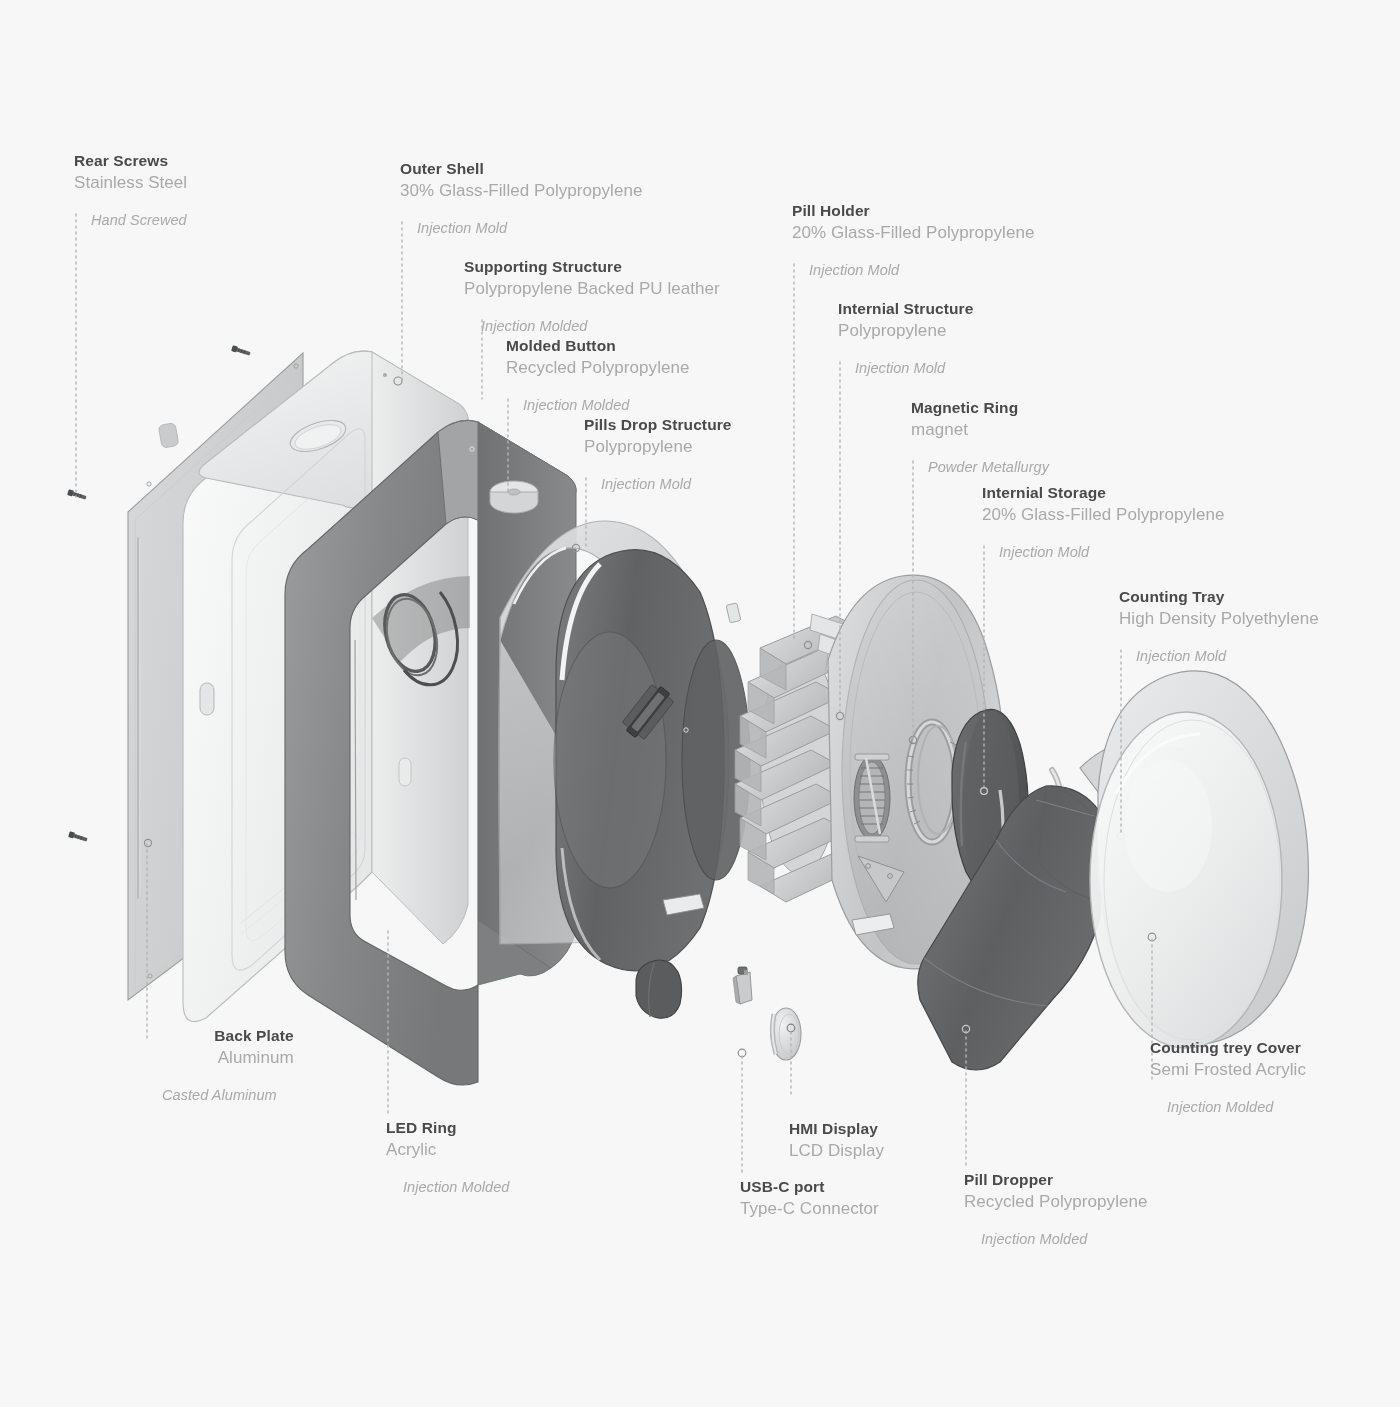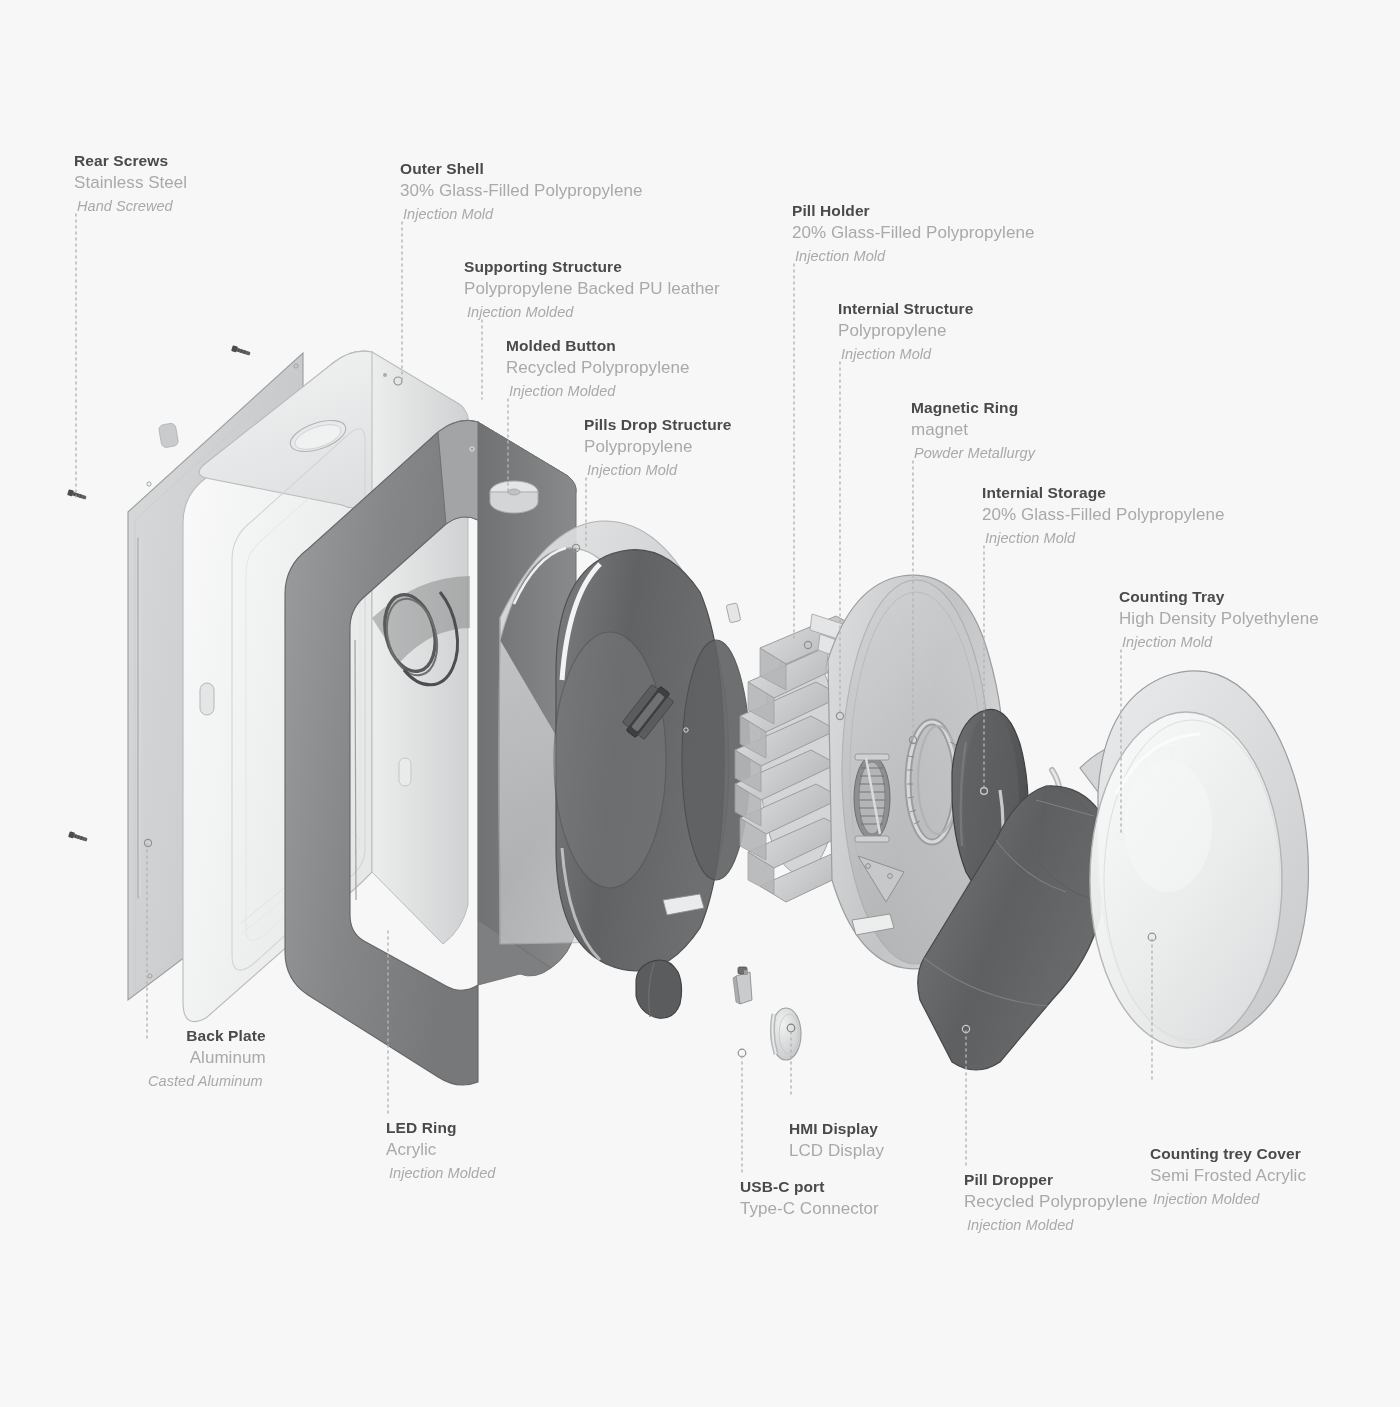--- a/index.html
+++ b/index.html
@@ -17,21 +17,21 @@
   .callout .ttl{
     font-size:15.5px;font-weight:700;color:#4a4a4a;letter-spacing:.1px;
     margin:0 0 1px 0;
   }
   .callout .mat{
     font-size:17px;font-weight:400;color:#a9a9a9;letter-spacing:.05px;
     margin:0 0 1px 0;
   }
   .callout .proc{
     font-size:14.5px;font-style:italic;font-weight:400;color:#a9a9a9;
-    letter-spacing:.05px;margin:3px;
+    letter-spacing:.05px;margin:17px;
   }
 </style>
 </head>
 <body style="background: rgb(247, 247, 247);">
 
 <div id="stage">
 
   <svg id="art" viewBox="0 0 1400 1407">
     <defs>
       <linearGradient id="gBack" x1="0" y1="0" x2="1" y2="0.5">
@@ -491,20 +491,20 @@
       </div>
       <div class="callout" style="left: 740px; top: 1177px;">
         <div class="ttl">USB-C port</div>
         <div class="mat">Type-C Connector</div>
       </div>
       <div class="callout" style="left: 964px; top: 1170px;">
         <div class="ttl">Pill Dropper</div>
         <div class="mat">Recycled Polypropylene</div>
         <div class="proc">Injection Molded</div>
       </div>
-      <div class="callout" style="left: 1150px; top: 1144px;">
+      <div class="callout" style="left: 1150px; top: 1038px;">
         <div class="ttl">Counting trey Cover</div>
         <div class="mat">Semi Frosted Acrylic</div>
         <div class="proc">Injection Molded</div>
       </div>
     </div>
 
 </div>
 
 </body></html>

